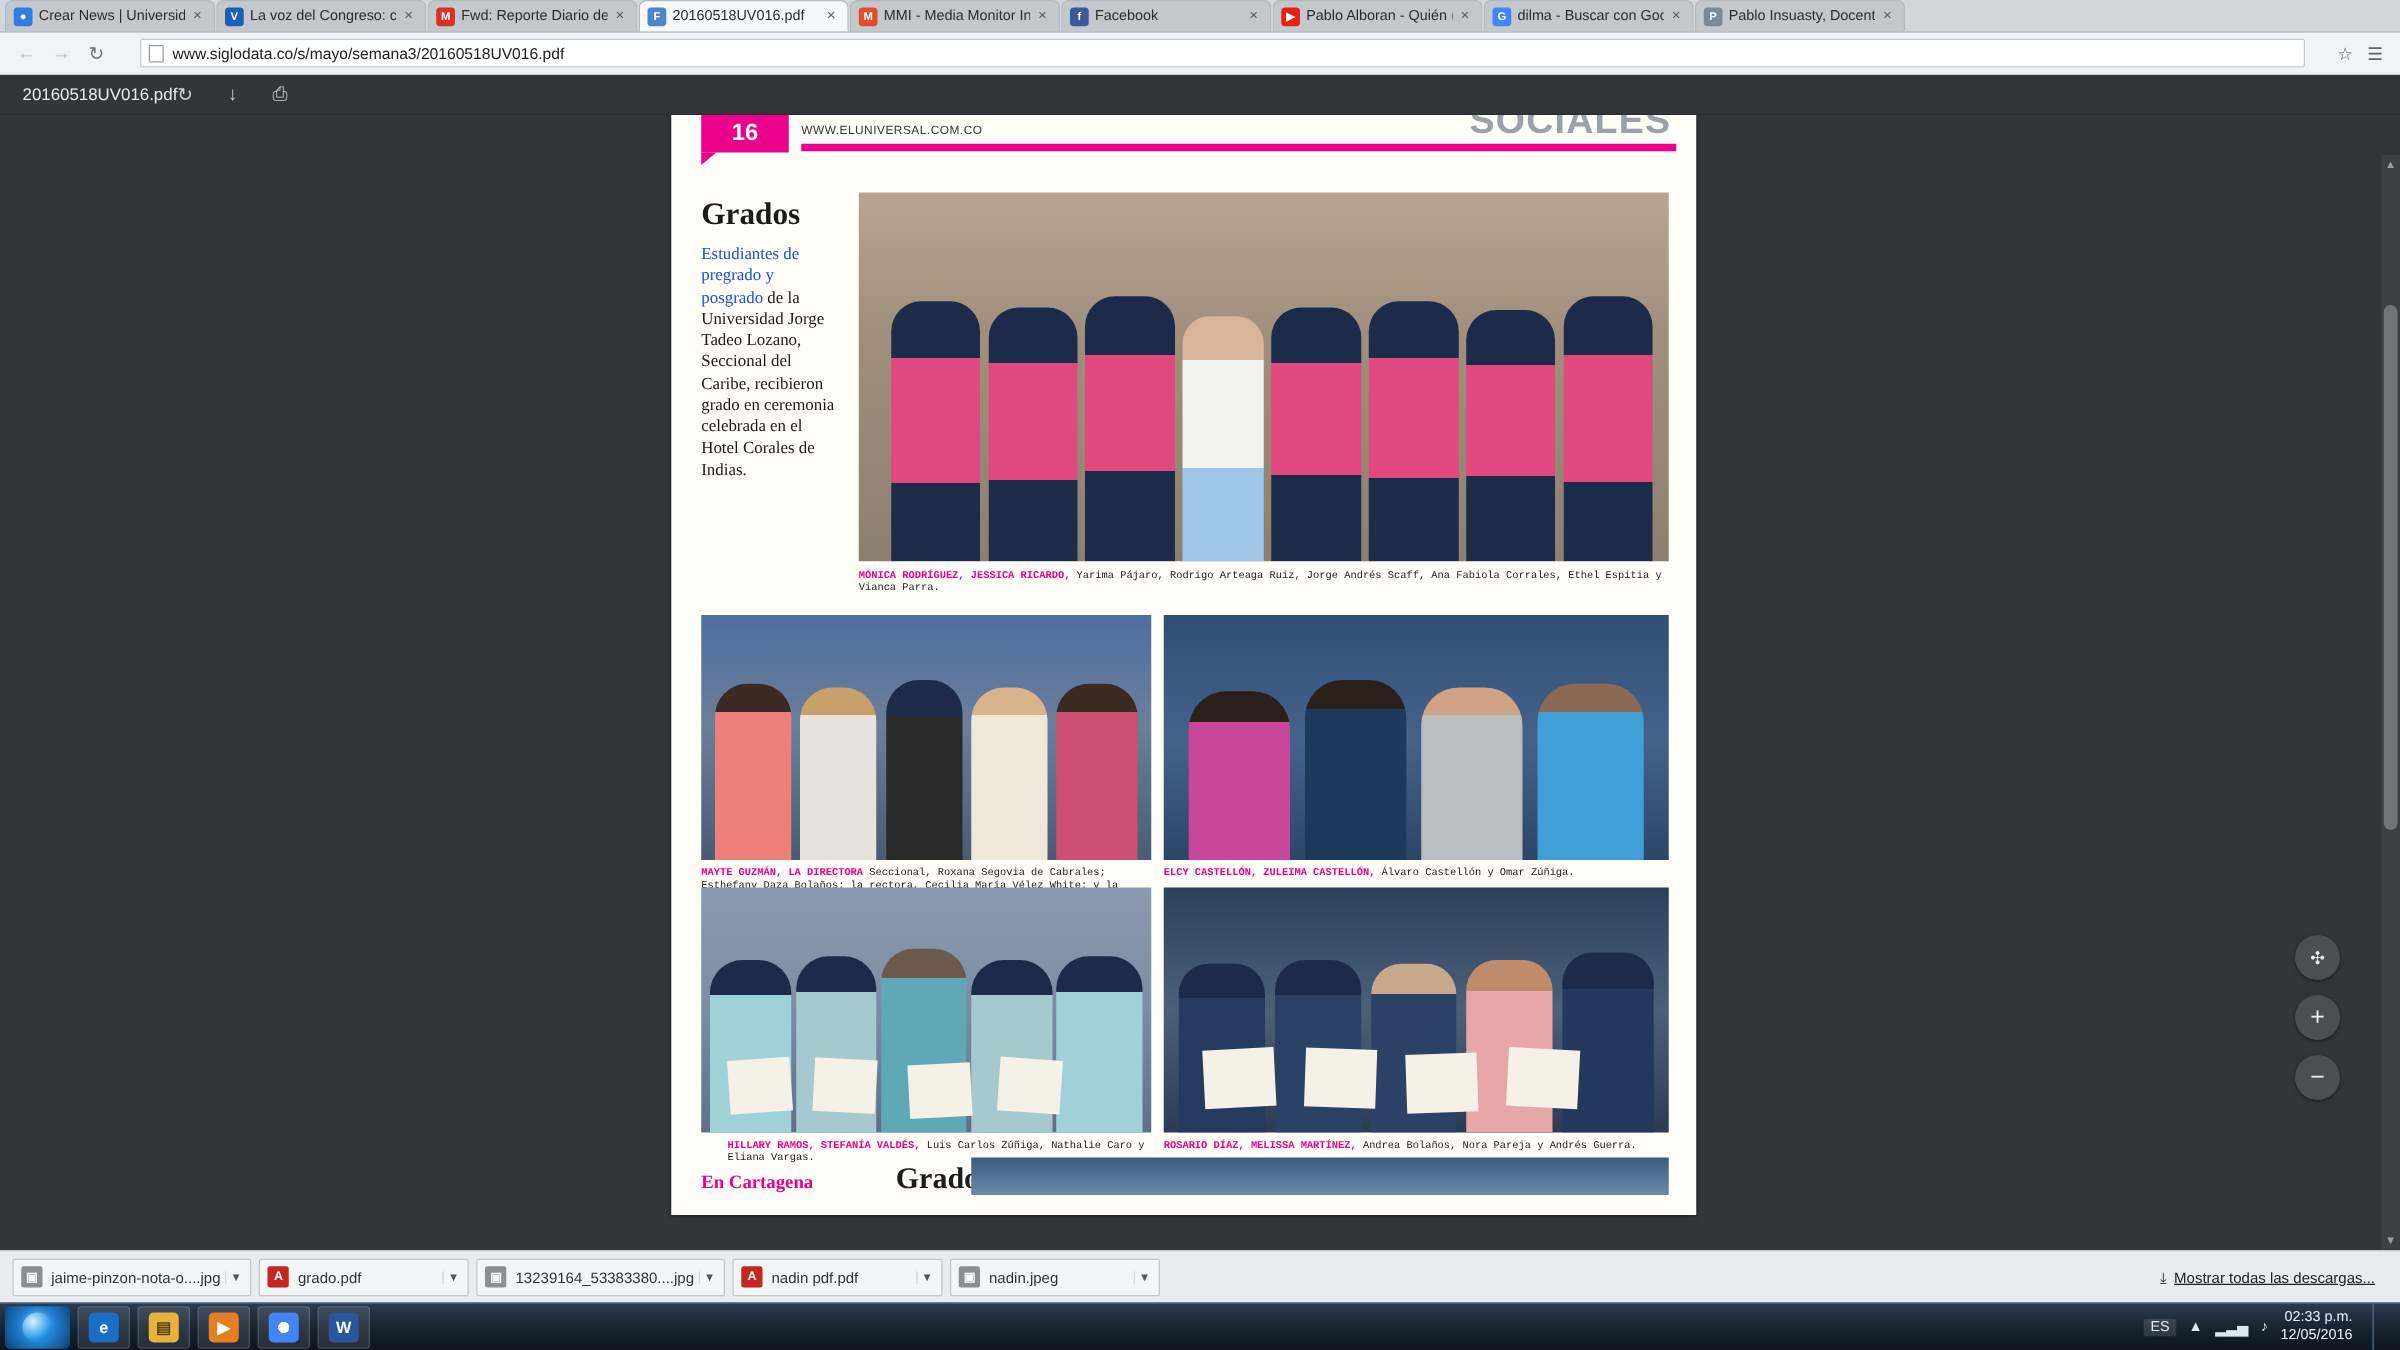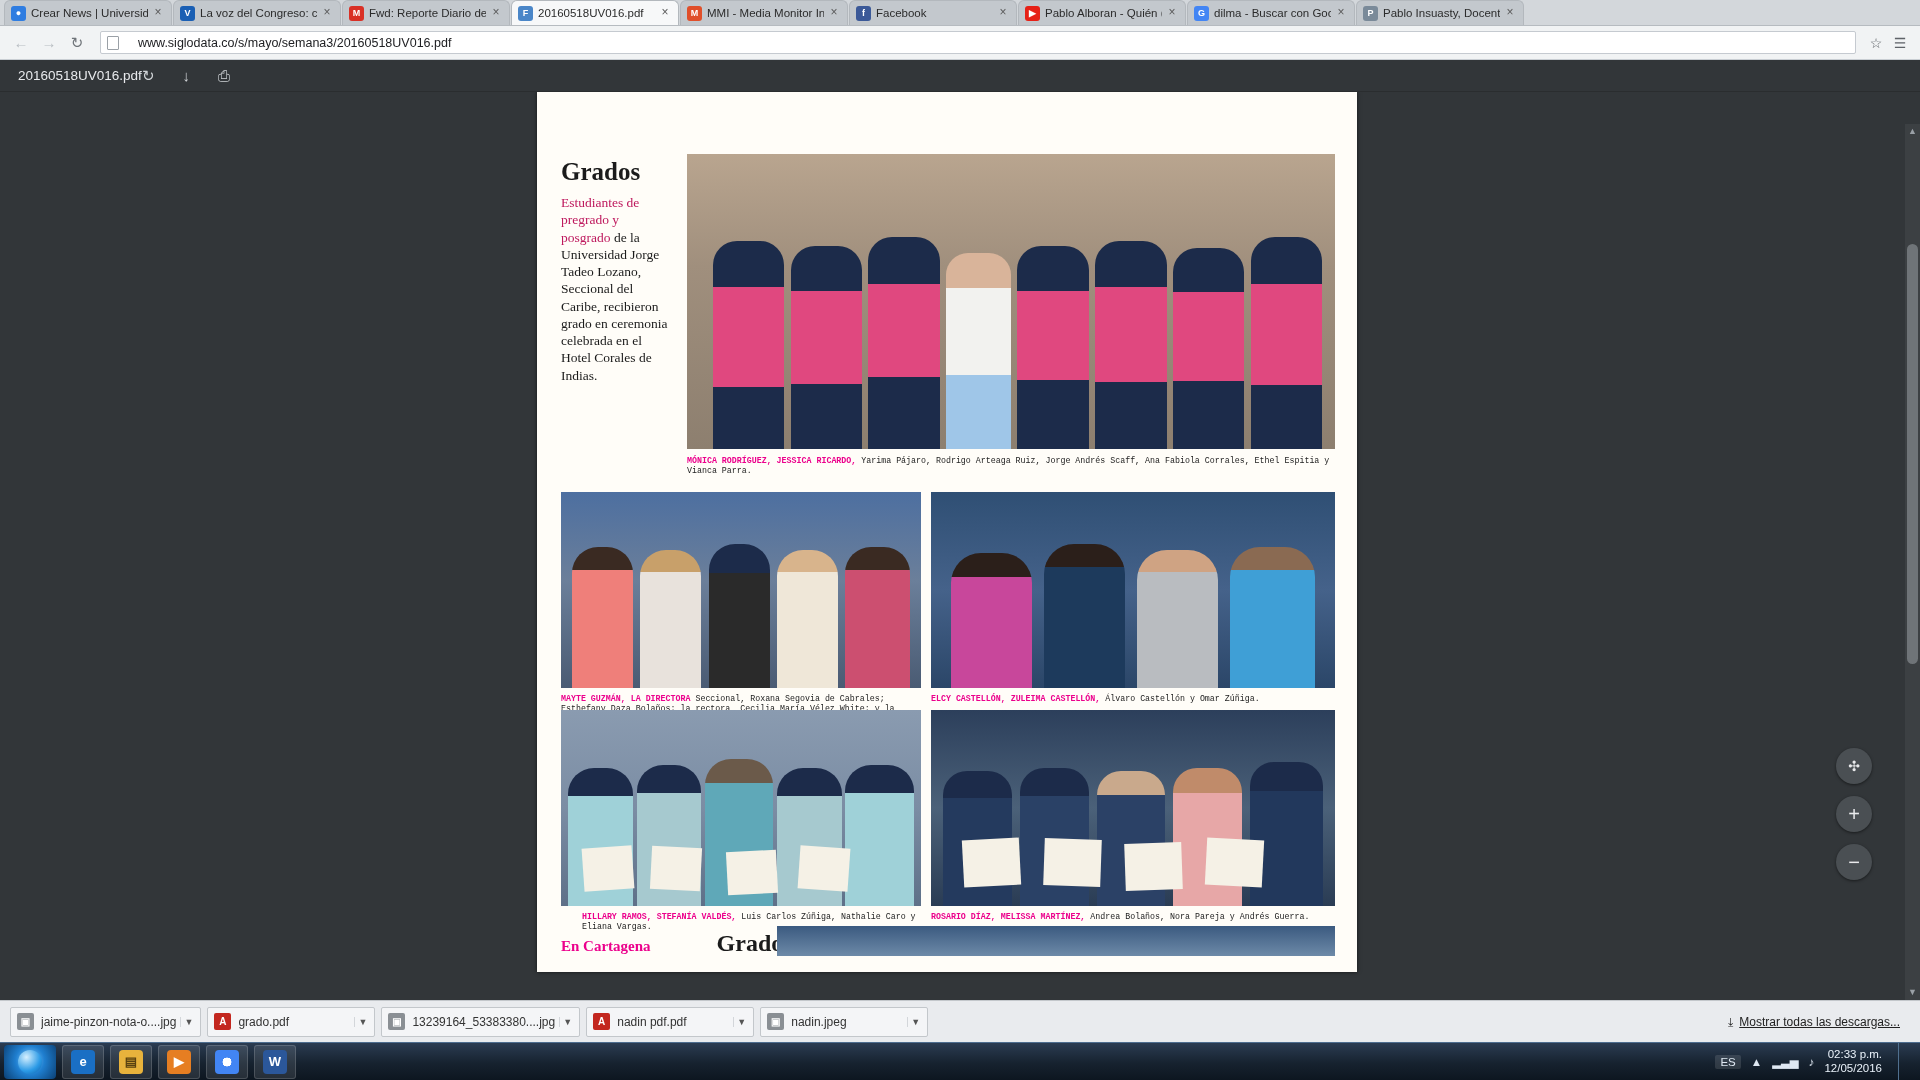--- a/index.html
+++ b/index.html
@@ -51,24 +51,24 @@
     display: flex; align-items: center; padding: 0 8px;
     border-bottom: 1px solid #c9ced3;
   }
   .nav-btn {
     width: 26px; height: 26px; margin-right: 2px;
     display: flex; align-items: center; justify-content: center;
     color: #70757a; font-size: 15px;
   }
   .nav-btn.disabled { color: #b8bdc2; }
   .omnibox {
-    flex: 1 1 auto; height: 23px; margin: 0 8px;
+    flex: 1 1 auto; height: 23px; margin: 0 20px;
     background: #ffffff; border: 1px solid #c5cad0; border-radius: 2px;
     display: flex; align-items: center; padding: 0 6px;
-    font-size: 12.5px; color: #202124; gap: 12px;
+    font-size: 12.5px; color: #202124;
   }
   .omnibox .page-ico {
     width: 12px; height: 14px; border: 1px solid #9aa0a6; border-radius: 1px;
     margin-right: 7px; flex: 0 0 12px;
   }
   .tool-ico { width: 24px; height: 24px; display: flex; align-items: center; justify-content: center; color: #5f6368; font-size: 14px; }
 
   
   .pdf-wrap { flex: 1 1 auto; position: relative; background: #323639; }
   .pdf-toolbar {
@@ -113,21 +113,21 @@
     font-size: 30px; font-weight: bold; color: #9aa1a8; letter-spacing: 1px;
     font-family: "Liberation Sans", sans-serif;
   }
   .np-rule { position: absolute; left: 104px; right: 16px; top: 23px; height: 6px; background: #ec008c; }
 
   .np-body { position: absolute; left: 0; top: 48px; right: 0; bottom: 0; }
 
   .col-left { position: absolute; left: 24px; top: 18px; width: 108px; }
   .sec-title { font-size: 25px; font-weight: bold; color: #1b1b1b; font-family: "Liberation Serif", serif; }
   .sec-desc { margin-top: 8px; font-size: 13.5px; line-height: 1.28; color: #1b1b1b; }
-  .sec-desc .hl { color: #be185d; margin-top: 26px; }
+  .sec-desc .hl { color: #1d4ed8; margin-top: 26px; }
 
   .photo { position: absolute; overflow: hidden; }
   .cap { position: absolute; font-size: 8.3px; line-height: 1.25; color: #222; font-family: Liberation Mono, monospace; }
   .cap b { color: #ec008c; }
 
   
   #photo1 { left: 150px; top: 14px; width: 648px; height: 295px; background: linear-gradient(180deg,#b9a58f 0%,#a08f7d 38%,#8d7f6f 100%); }
   
   #photo2 { left: 24px; top: 352px; width: 360px; height: 196px; background: linear-gradient(180deg,#4d6fa0 0%,#6b7f9a 45%,#4a5b73 100%); }
   
@@ -277,20 +277,26 @@
       <div class="pdf-actions">
         <div>↻</div>
         <div>↓</div>
         <div>⎙</div>
       </div>
     </div>
 
     <div class="pdf-canvas">
 
       <div class="page">
+        <div class="np-head">
+          <div class="np-pagebadge">16</div>
+          <div class="np-url">WWW.ELUNIVERSAL.COM.CO</div>
+          <div class="np-sociales">SOCIALES</div>
+          <div class="np-rule"></div>
+        </div>
 
         <div class="np-body">
 
           <div class="col-left">
             <div class="sec-title">Grados</div>
             <div class="sec-desc">
               <span class="hl">Estudiantes de pregrado y posgrado</span><span> de la Universidad Jorge Tadeo Lozano, Seccional del Caribe, recibieron grado en ceremonia celebrada en el Hotel Corales de Indias.</span>
             </div>
           </div>
 

